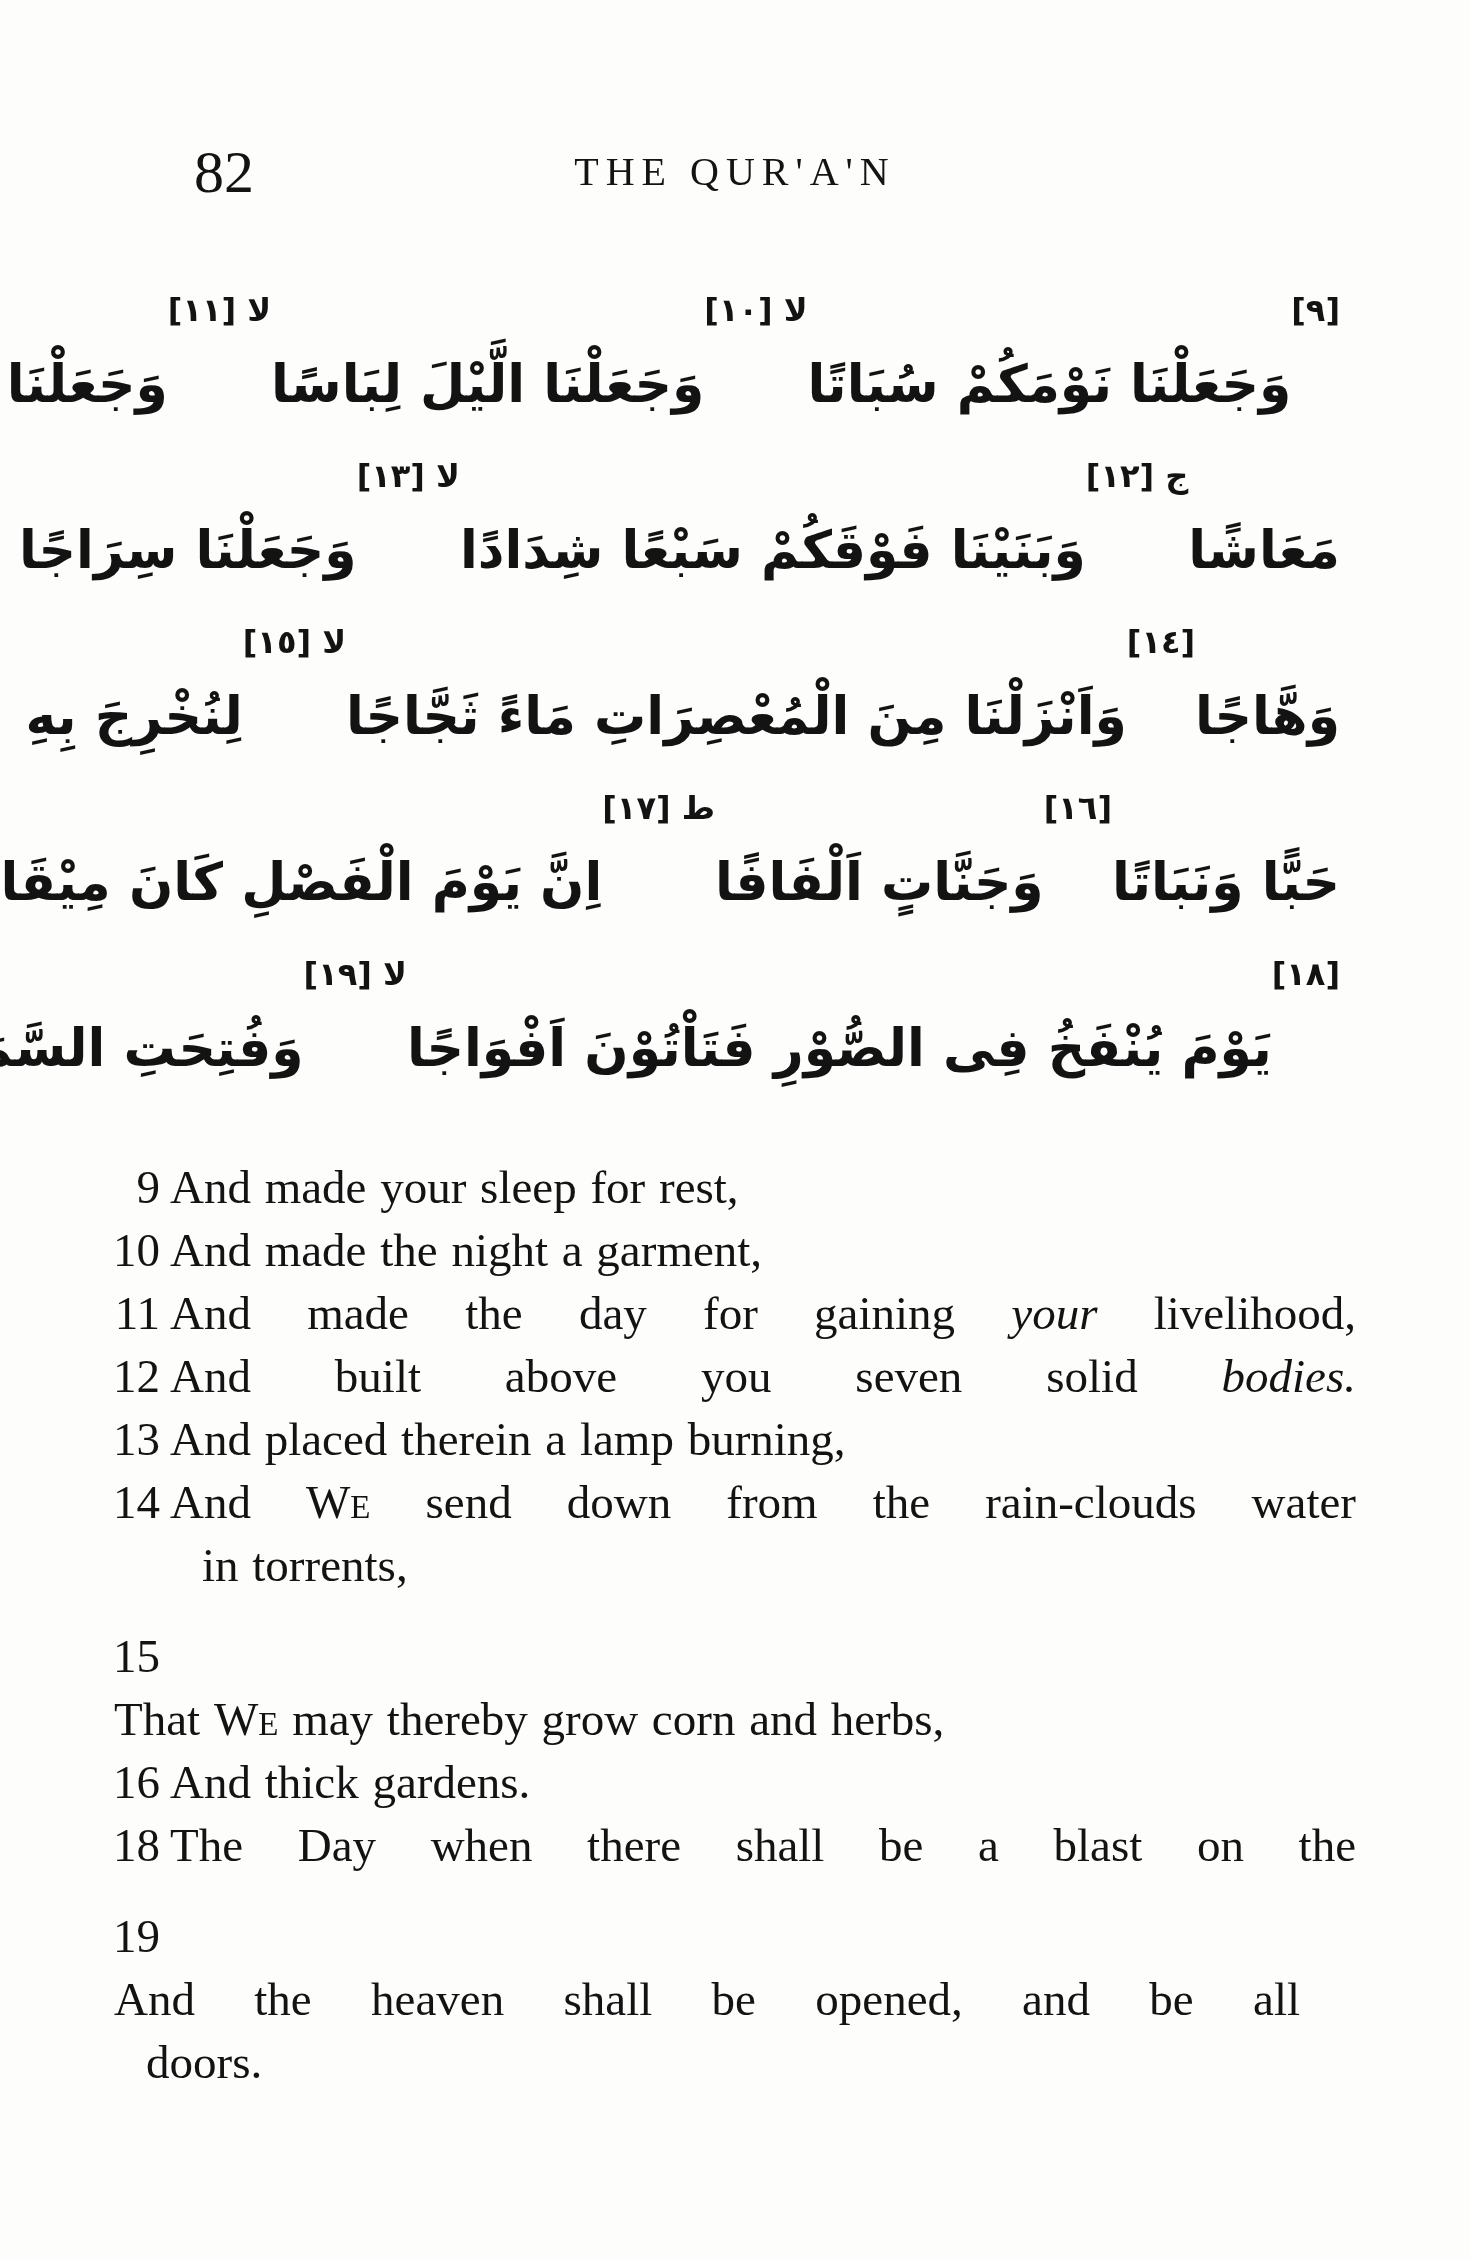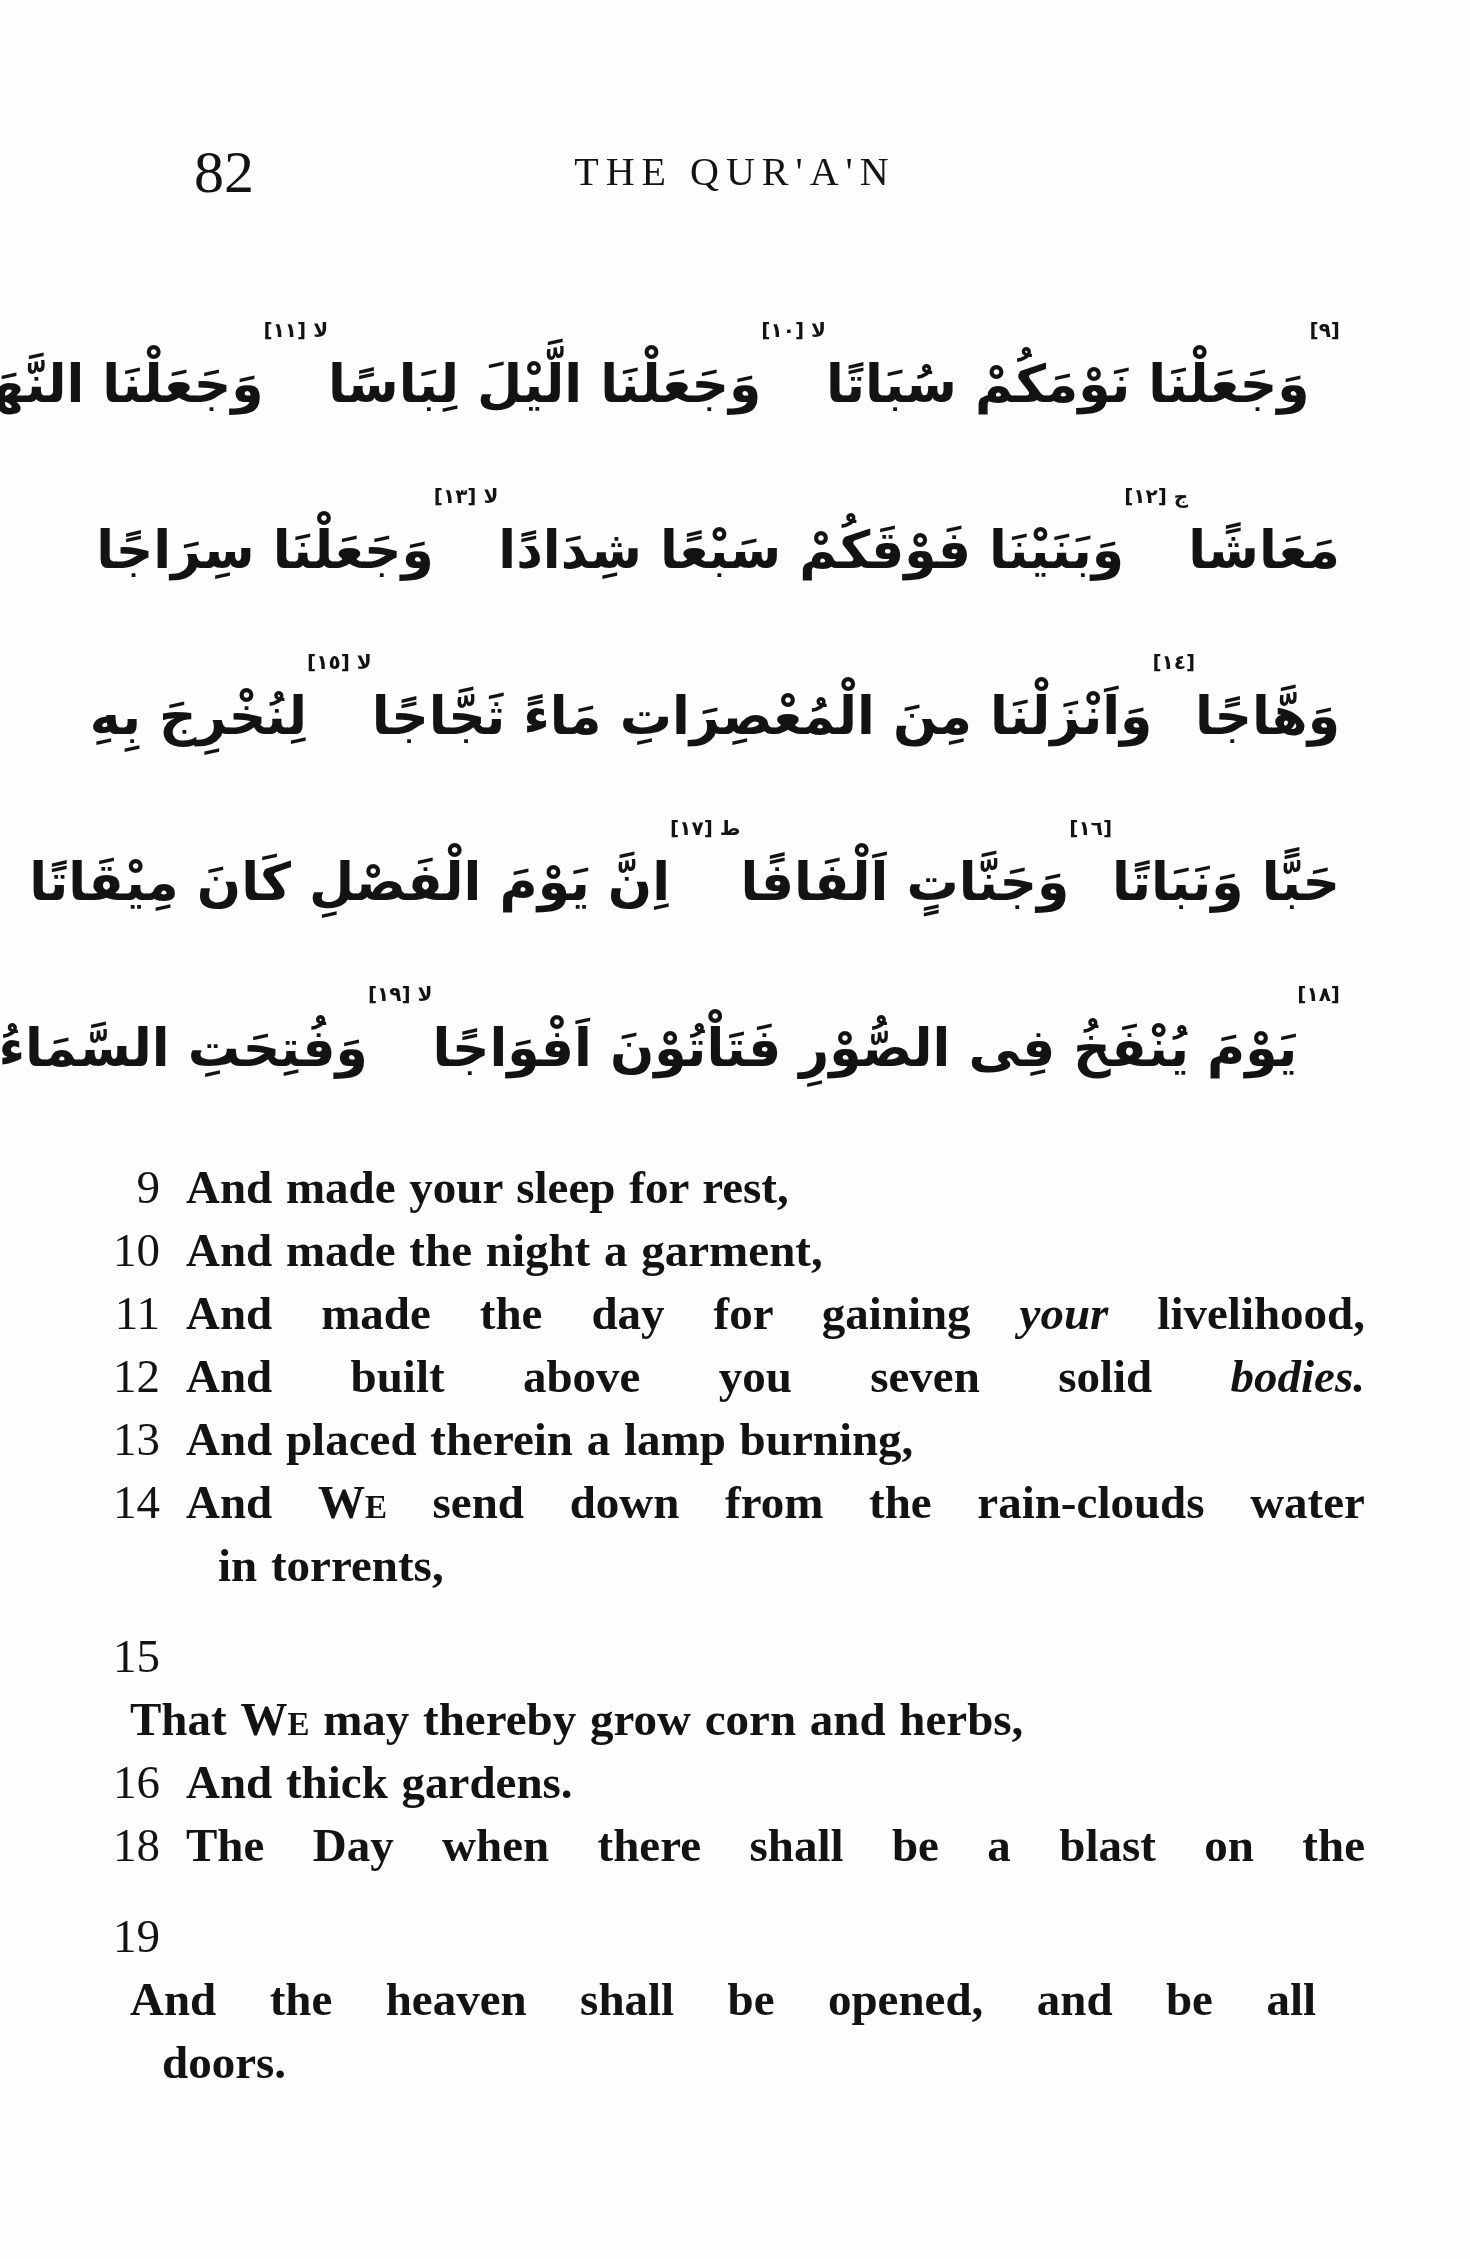--- a/index.html
+++ b/index.html
@@ -30,38 +30,37 @@
     direction: rtl;
     height: 166px;
     font-family: "DejaVu Sans", sans-serif;
     white-space: nowrap;
   }
   .arabic-text {
     font-size: 52px; font-weight: bold; line-height: 1;
     padding-bottom: 24px;
   }
   .verse-marker {
-    font-size: 20px; font-weight: bold; line-height: 1;
-    position: relative; bottom: 94px;
+    font-size: 32px; font-weight: bold; line-height: 1;
+    position: relative; bottom: 108px;
     letter-spacing: 2px;
   }
 
   
   .translation-block { margin: 58px 105px 0 104px; }
   .verse-row { display: flex; align-items: flex-start; }
   .verse-row.space-before { margin-top: 28px; flex-direction: column; }
   .verse-num {
     flex: none; width: 56px; text-align: right;
     font-size: 47px; line-height: 63px;
   }
   .verse-text {
-    margin-left: 26px; width: 1186px;
+    margin-left: 10px; width: 1186px;
     font-size: 47px; line-height: 63px;
     word-spacing: 2px;
-    font-weight: bold;
   }
   .verse-line.just { text-align: justify; text-align-last: justify; }
   .verse-line.cont { padding-left: 32px; }
   .tok-i { font-style: italic; }
   .tok-sc { font-variant: small-caps; }
 </style>
 </head>
 <body>
 
 <div class="page-header">

